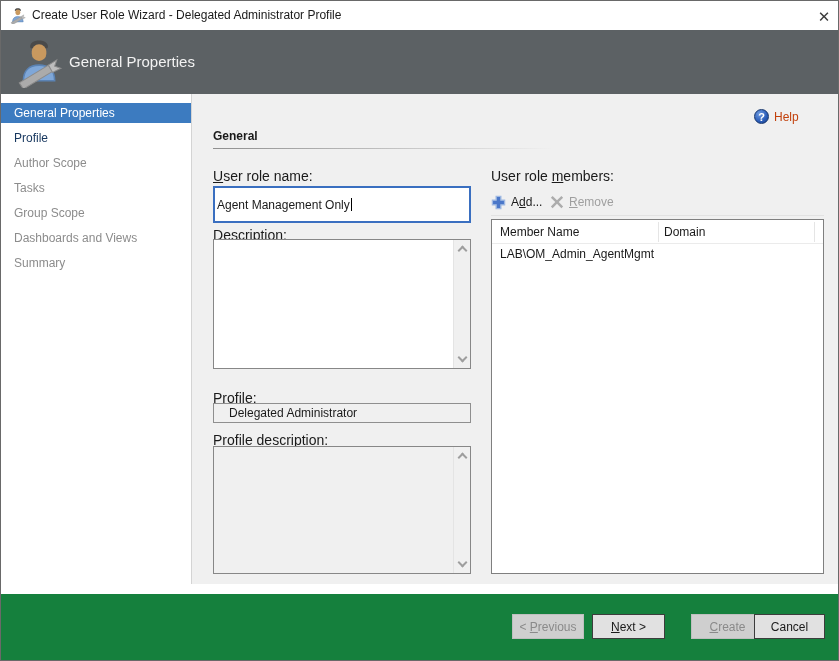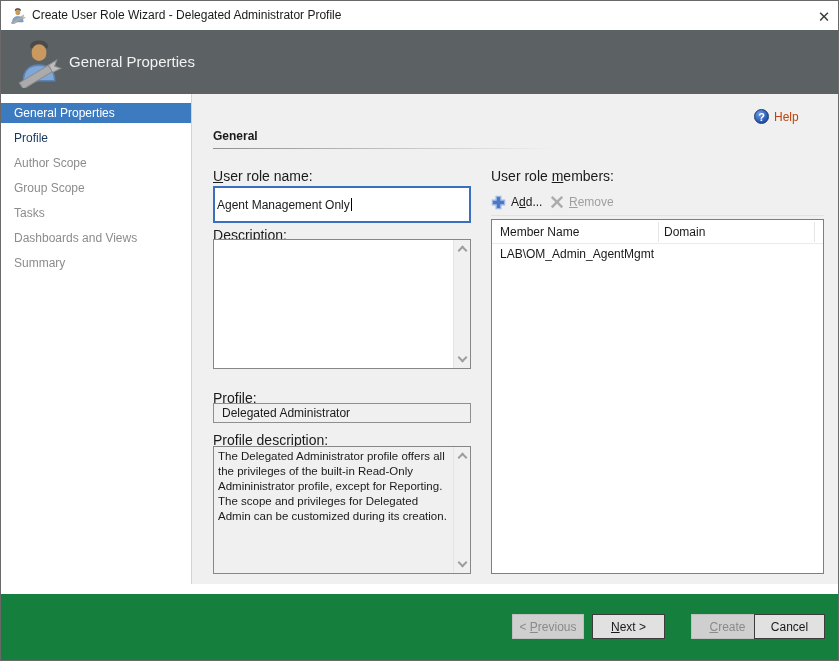--- a/index.html
+++ b/index.html
@@ -37,21 +37,21 @@
   .field-label{position:absolute;font-size:14px;color:#1a1a1a;white-space:nowrap;}
   .field-label u{text-decoration:underline;}
 
   .textbox{position:absolute;background:#ffffff;font-size:12px;color:#1a1a1a;}
   .name-input{left:21px;top:92px;width:258px;height:37px;border:1px solid #3a6fc0;outline:1px solid #3a6fc0;outline-offset:-2px;padding:2px 3px;display:flex;align-items:center;}
   .caret{display:inline-block;width:1px;height:13px;background:#000;margin-left:1px;}
 
   .desc-box{left:21px;top:145px;width:258px;height:130px;border:1px solid #878787;}
   .desc-textarea{position:absolute;left:0;top:0;width:239px;height:128px;border:none;resize:none;background:#fff;font-family:"Liberation Sans",sans-serif;font-size:12px;outline:none;}
 
-  .profile-field{left:21px;top:309px;width:258px;height:20px;background:#f0f0f0;border:1px solid #8f8f8f;padding:2px 8px;display:flex;align-items:center;text-align:right;}
+  .profile-field{left:21px;top:309px;width:258px;height:20px;background:#f0f0f0;border:1px solid #8f8f8f;padding:2px 15px;display:flex;align-items:center;text-align:right;}
 
   .pd-box{left:21px;top:352px;width:258px;height:128px;background:#f0f0f0;border:1px solid #878787;}
   .pd-text{position:absolute;left:4px;top:2px;width:232px;font-size:11.5px;line-height:15px;color:#1a1a1a;}
 
   
   .vscroll{position:absolute;right:0;top:0;bottom:0;width:17px;background:#f0f0f0;border-left:1px solid #e4e4e4;display:flex;flex-direction:column;justify-content:space-between;align-items:center;padding:5px 0;}
   .chev{width:7px;height:7px;border-right:2px solid #9e9e9e;border-bottom:2px solid #9e9e9e;}
   .chev.up{transform:rotate(-135deg);margin-top:2px;}
   .chev.down{transform:rotate(45deg);margin-bottom:2px;}
 
@@ -109,22 +109,22 @@
       <path d="M6 44 L34 27 L38 33 L10 50 Z" fill="#ababab" stroke="#8b8b8b" stroke-width="1"></path>
       <path d="M34 27 l8 -5 -2 6 6 2 -8 4 z" fill="#bdbdbd" stroke="#8b8b8b" stroke-width="1"></path>
     </svg>
     <div class="banner-title">General Properties</div>
   </div>
 
   <div class="sidebar">
     <div class="nav-item selected">General Properties</div>
     <div class="nav-item next">Profile</div>
     <div class="nav-item disabled">Author Scope</div>
+    <div class="nav-item disabled">Tasks</div>
     <div class="nav-item disabled">Group Scope</div>
-    <div class="nav-item disabled">Tasks</div>
     <div class="nav-item disabled">Dashboards and Views</div>
     <div class="nav-item disabled">Summary</div>
   </div>
 
   <div class="content">
 
     <div class="help">
       <span class="help-icon">?</span>
       <span class="help-label">Help</span>
     </div>
@@ -155,21 +155,20 @@
       <span></span><u>P</u><span>rofile:</span>
     </div>
     <div class="textbox profile-field">
       <span>Delegated Administrator</span>
     </div>
 
     <div class="field-label" style="left:21px;top:338px;">
       <span>Profile de</span><u>s</u><span>cription:</span>
     </div>
     <div class="textbox pd-box">
-      <div class="pd-text">The Delegated Administrator profile offers all the privileges of the built-in Read-Only Admininistrator profile, except for Reporting. The scope and privileges for Delegated Admin can be customized during its creation.</div>
       <div class="vscroll">
         <span class="chev up"></span>
         <span class="chev down"></span>
       </div>
     </div>
 
     <div class="field-label" style="left:299px;top:74px;">
       <span>User role </span><u>m</u><span>embers:</span>
     </div>
 

